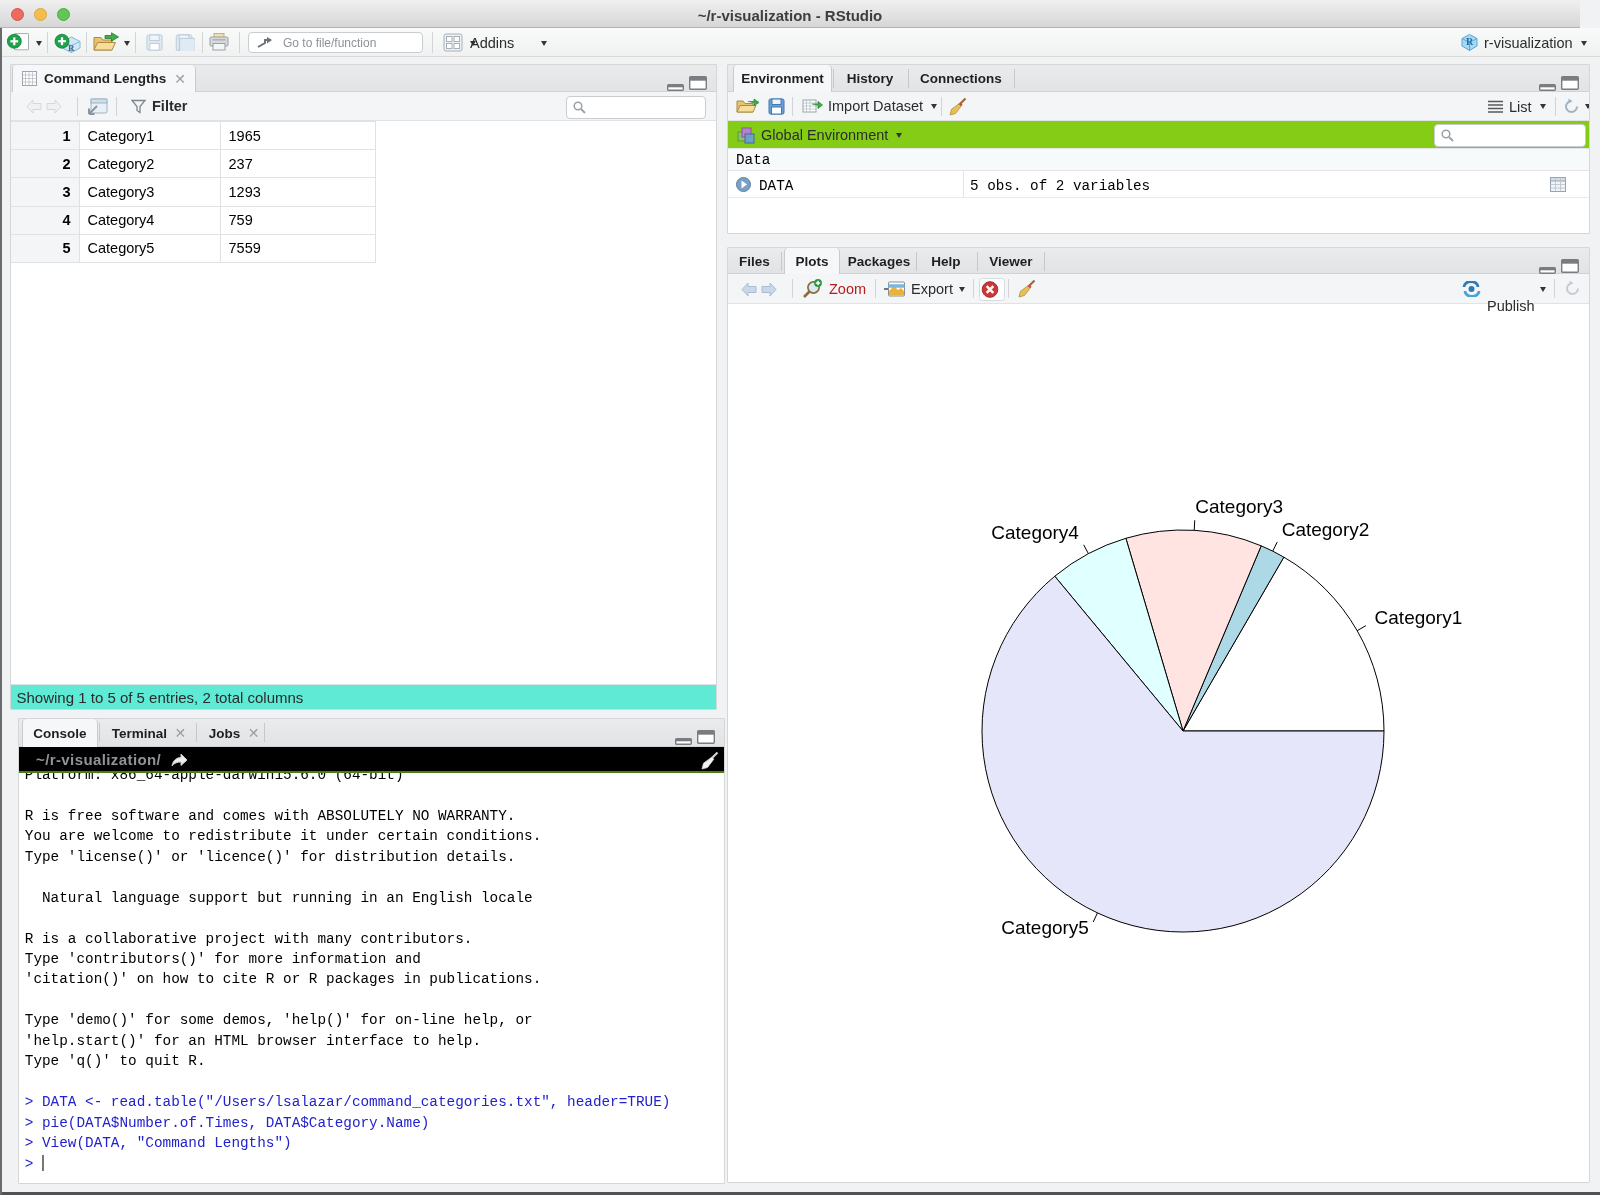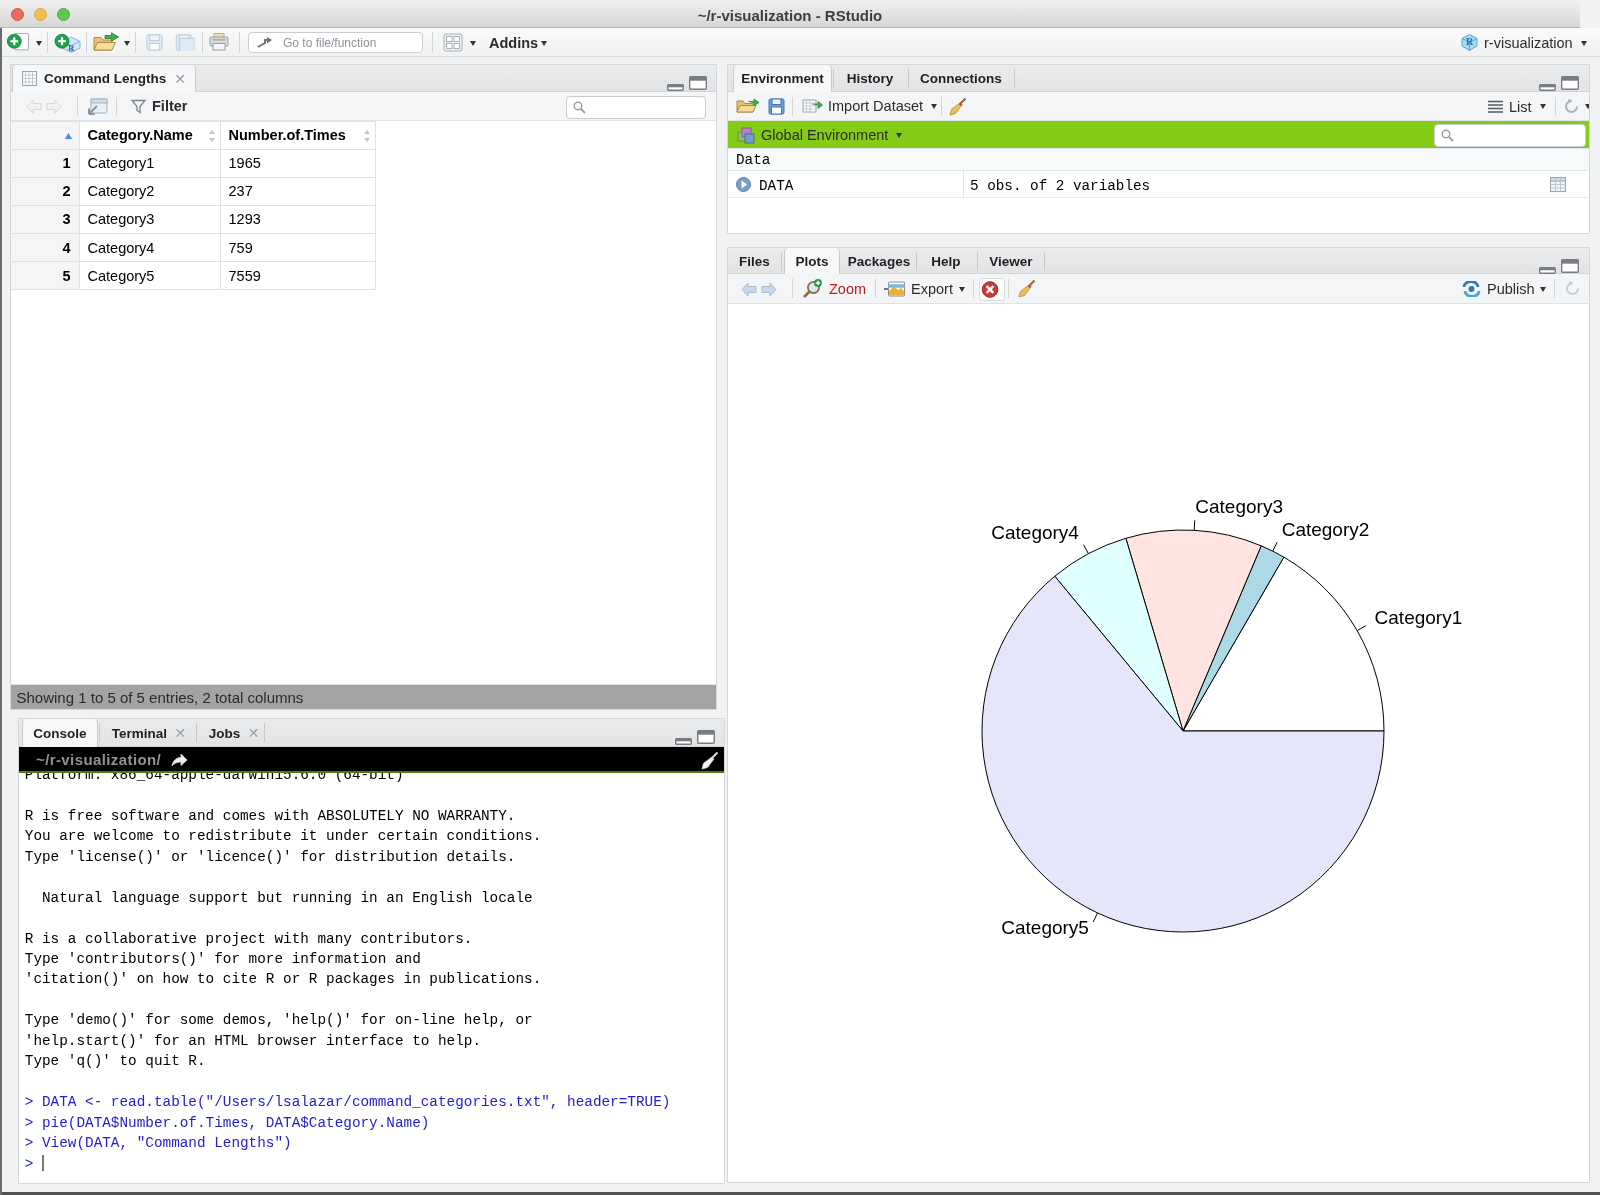--- a/index.html
+++ b/index.html
@@ -88,21 +88,21 @@
  </div>
  <div class="sep" style="left:432px;top:4px;height:21px"></div>
  <svg class="icon" style="left:443px;top:5px" width="20" height="19" viewBox="0 0 20 19">
   <rect x="1" y="1" width="18" height="17" rx="2" fill="#eef1f4" stroke="#a8b0b7"></rect>
   <rect x="3.5" y="3.5" width="5.5" height="5" fill="#fff" stroke="#a8b0b7"></rect>
   <rect x="11" y="3.5" width="5.5" height="5" fill="#fff" stroke="#a8b0b7"></rect>
   <rect x="3.5" y="10.5" width="5.5" height="5" fill="#fff" stroke="#a8b0b7"></rect>
   <rect x="11" y="10.5" width="5.5" height="5" fill="#fff" stroke="#a8b0b7"></rect>
  </svg>
  <div class="caret" style="left:470px;top:13px"></div>
- <div class="tbtext" style="left:489px;top:7px;font-weight:700">Addins</div>
+ <div class="tbtext" style="left:470px;top:7px;font-weight:400">Addins</div>
  <div class="caret" style="left:541px;top:13px"></div>
  <svg class="icon" style="left:1460px;top:5px" width="19" height="19" viewBox="0 0 19 19">
   <path d="M2 5.5 L9.5 1.5 L17 5.5 L17 13 L9.5 17.5 L2 13 Z" fill="#a7d8f5" stroke="#5ca5d2"></path>
   <path d="M2 5.5 L9.5 9.5 L17 5.5 M9.5 9.5 L9.5 17.5" fill="none" stroke="#5ca5d2"></path>
   <text x="6" y="12" font-size="10" fill="#1e6fa8" font-weight="bold" font-family="Liberation Serif">R</text>
  </svg>
  <div class="tbtext" style="left:1484px;top:7px">r-visualization</div>
  <div class="caret" style="left:1581px;top:13px"></div>
 </div>
 
@@ -148,39 +148,20 @@
    </svg>
   </div>
  </div>
  <table style="position:absolute;left:0;top:56px;border-collapse:collapse;table-layout:fixed;width:364px;font-size:14.5px">
   <colgroup>
         <col style="width:68px">
         <col style="width:141px">
         <col style="width:155px">
       </colgroup>
   <tbody>
-        <tr style="height:27.5px">
-   <th style="background:#f4f5f6;border:1px solid #dfe1e3;border-left:none;position:relative">
-    <svg width="9" height="8" viewBox="0 0 9 8" style="position:absolute;right:6px;top:10px">
-              <path d="M4.5 1 L8.2 7 L0.8 7 Z" fill="#4a90d9"></path>
-            </svg>
-   </th>
-   <th style="text-align:left;padding-left:8px;border:1px solid #dfe1e3;background:#fff;position:relative">Category.Name
-    <svg width="8" height="14" viewBox="0 0 8 14" style="position:absolute;right:4px;top:7px">
-              <path d="M4 1 L7 5 L1 5 Z" fill="#c2c6ca"></path>
-              <path d="M4 13 L7 9 L1 9 Z" fill="#c2c6ca"></path>
-            </svg>
-   </th>
-   <th style="text-align:left;padding-left:8px;border:1px solid #dfe1e3;background:#fff;position:relative">Number.of.Times
-    <svg width="8" height="14" viewBox="0 0 8 14" style="position:absolute;right:4px;top:7px">
-              <path d="M4 1 L7 5 L1 5 Z" fill="#c2c6ca"></path>
-              <path d="M4 13 L7 9 L1 9 Z" fill="#c2c6ca"></path>
-            </svg>
-   </th>
-  </tr>
   <tr style="height:28.2px">
           <td class="rn">1</td>
           <td class="c1">Category1</td>
           <td class="c2">1965</td>
         </tr>
   <tr style="height:28.2px">
           <td class="rn">2</td>
           <td class="c1">Category2</td>
           <td class="c2">237</td>
         </tr>
@@ -194,21 +175,21 @@
           <td class="c1">Category4</td>
           <td class="c2">759</td>
         </tr>
   <tr style="height:28.2px">
           <td class="rn">5</td>
           <td class="c1">Category5</td>
           <td class="c2">7559</td>
         </tr>
  </tbody>
     </table>
- <div style="position:absolute;left:0;top:619px;width:705px;height:26px;background:#a3a3a3;border-top:1px solid #dfe1e3;font-size:15px;color:#2a2b2d;padding:4px 0 0 5.5px">Showing 1 to 5 of 5 entries, 2 total columns</div>
+ <div style="position:absolute;left:0;top:619px;width:705px;height:26px;background:#5eead4;border-top:1px solid #dfe1e3;font-size:15px;color:#2a2b2d;padding:4px 0 0 5.5px">Showing 1 to 5 of 5 entries, 2 total columns</div>
 </div>
 
 <div class="pane" id="envp" style="left:727px;top:64px;width:863px;height:170px">
  <div class="tabbar">
   <div class="tab" style="left:5px;width:99px">Environment</div>
   <div class="tabu" style="left:105px;width:74px">History</div>
   <div class="tabsep" style="left:105px"></div>
   <div class="tabu" style="left:180px;width:106px">Connections</div>
   <div class="tabsep" style="left:180px"></div>
   <div class="tabsep" style="left:286px"></div>
@@ -343,21 +324,21 @@
   <svg class="icon" style="left:289px;top:5px" width="19" height="19" viewBox="0 0 19 19">
    <path d="M17.5 1.5 L10.5 8.5" stroke="#9a6b34" stroke-width="2.2"></path>
    <path d="M11.8 6.2 L13.8 8.2 L7.5 16.5 L2 18 L3.5 12.2 Z" fill="#e8c05a" stroke="#b08e3a" stroke-width="0.8"></path>
    <path d="M10.8 7.2 L12.8 9.2 L14.5 7.5 L12.3 5.4 Z" fill="#cb4c3e"></path>
   </svg>
   <svg class="icon" style="left:734px;top:7px" width="19" height="16" viewBox="0 0 19 16">
    <path d="M2 6 A7 5.5 0 0 1 16 6" fill="none" stroke="#2e7bb5" stroke-width="2.8"></path>
    <path d="M17 10 A7 5.5 0 0 1 3 10" fill="none" stroke="#47a3d8" stroke-width="2.8"></path>
    <circle cx="9.5" cy="8" r="3" fill="#2e7bb5"></circle>
   </svg>
-  <div class="tbtext" style="left:759px;top:7px">Publish</div>
+  <div class="tbtext" style="left:759px;top:24px">Publish</div>
   <div class="caret" style="left:812px;top:13px"></div>
   <div class="sep" style="left:826px;top:5px;height:19px"></div>
   <svg class="icon" style="left:836px;top:6px" width="17" height="17" viewBox="0 0 17 17">
    <path d="M14 8.5 A5.5 5.5 0 1 1 8.5 3" fill="none" stroke="#c3cdd6" stroke-width="2"></path>
    <path d="M5.5 0.5 L9 3 L5.5 5.8 Z" fill="#c3cdd6"></path>
   </svg>
  </div>
  <svg style="position:absolute;left:0;top:56px" width="863" height="880" viewBox="0 0 863 880">
   <g stroke="#000" stroke-width="1" stroke-linejoin="round">
    <path d="M455.0 427.0 L656.00 427.00 A201.0 201.0 0 0 0 555.85 253.13 Z" fill="#FFFFFF"></path>

